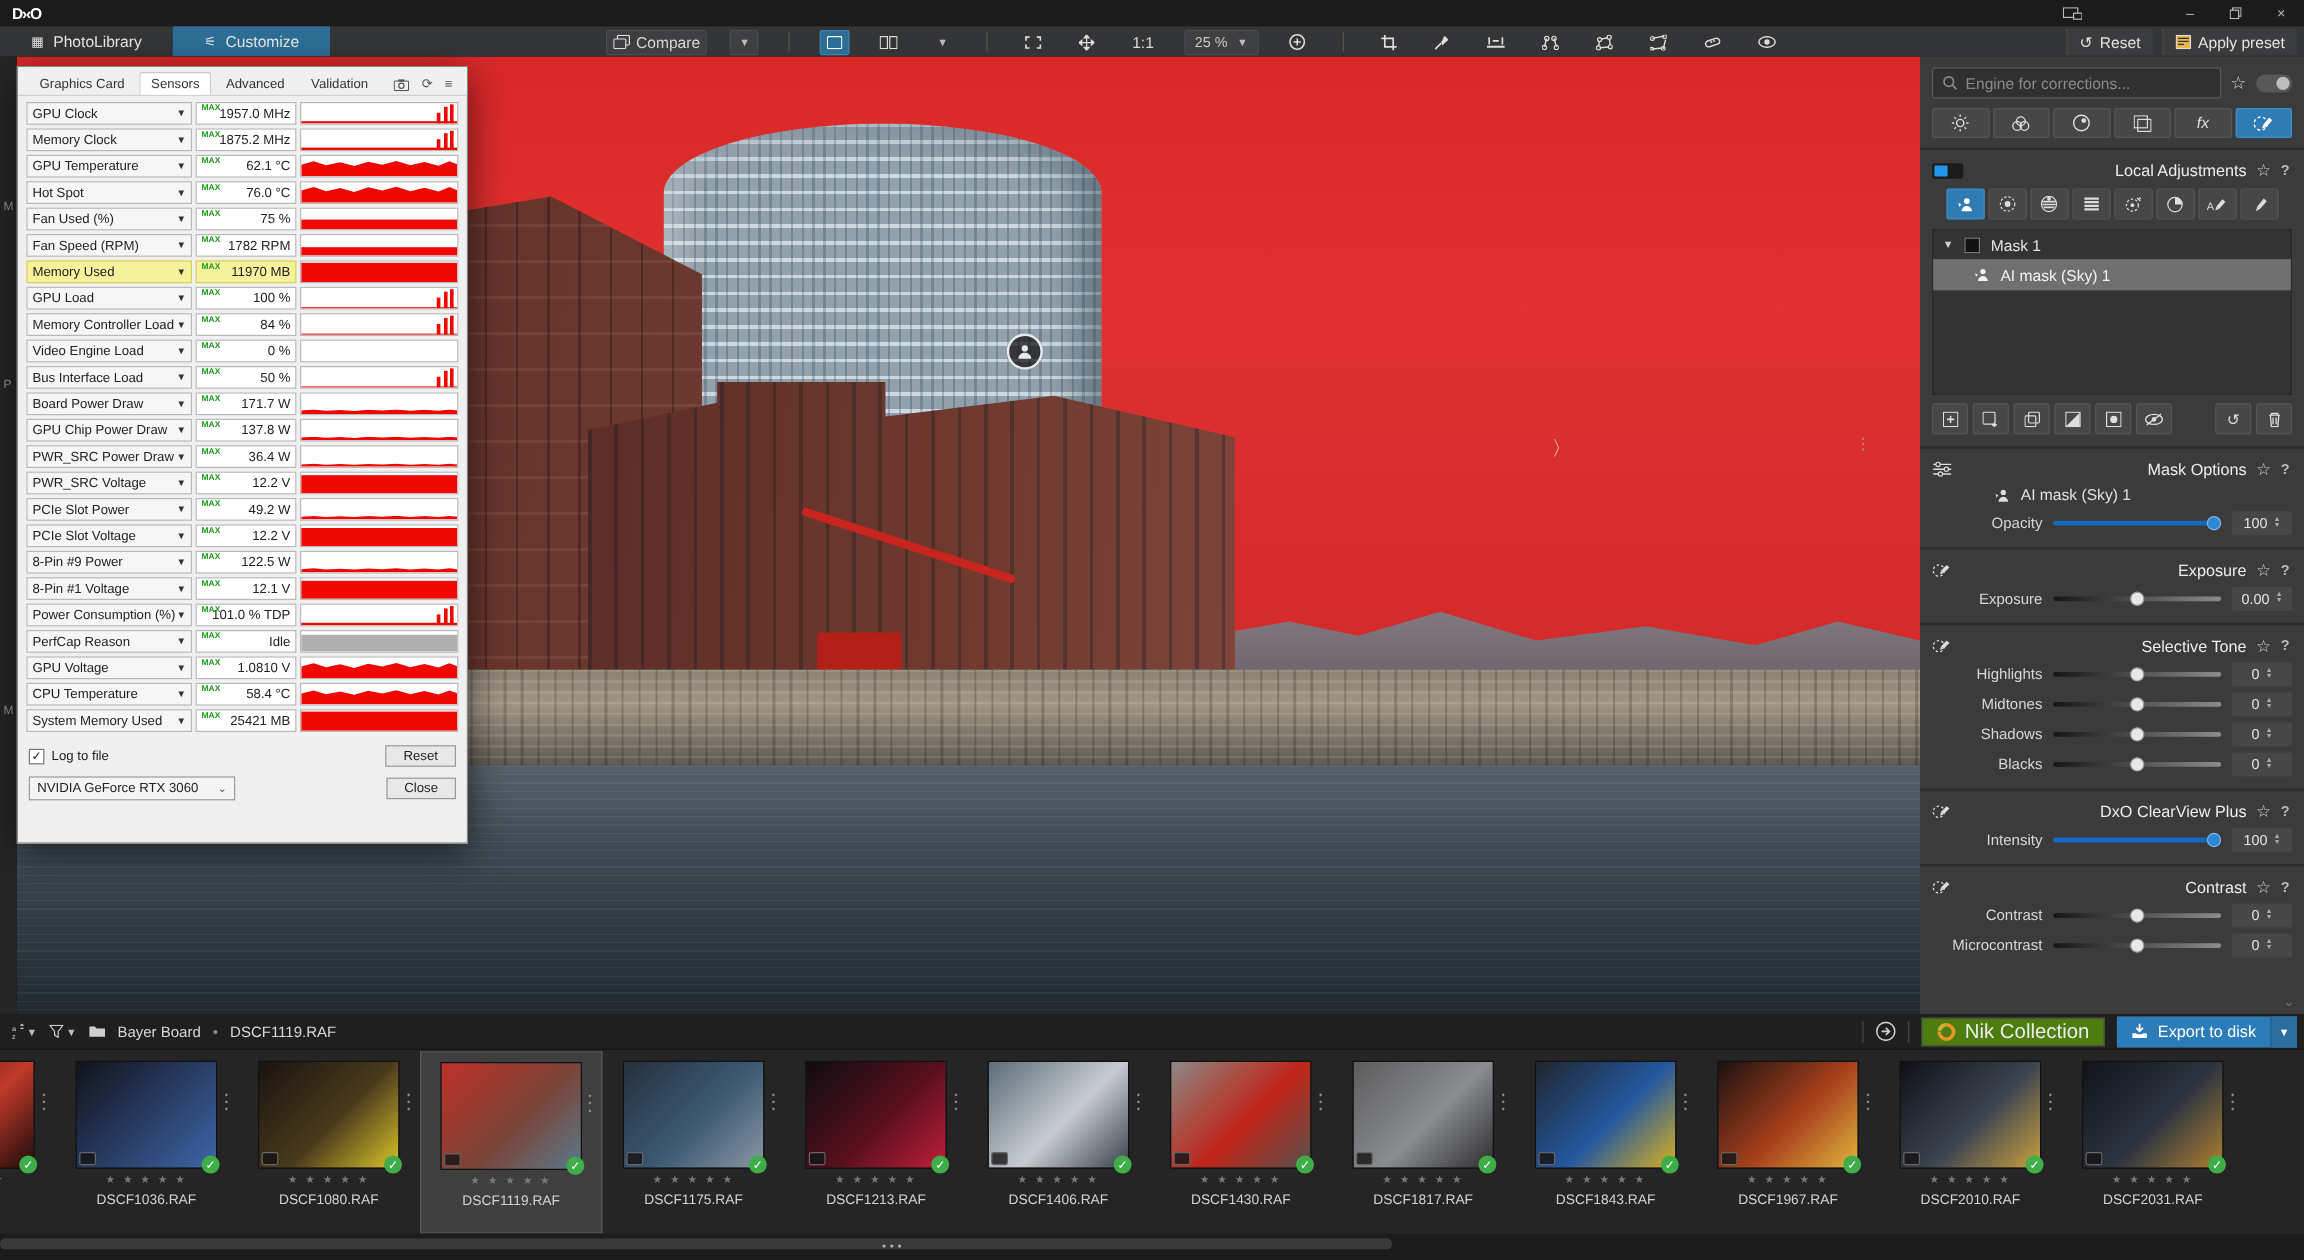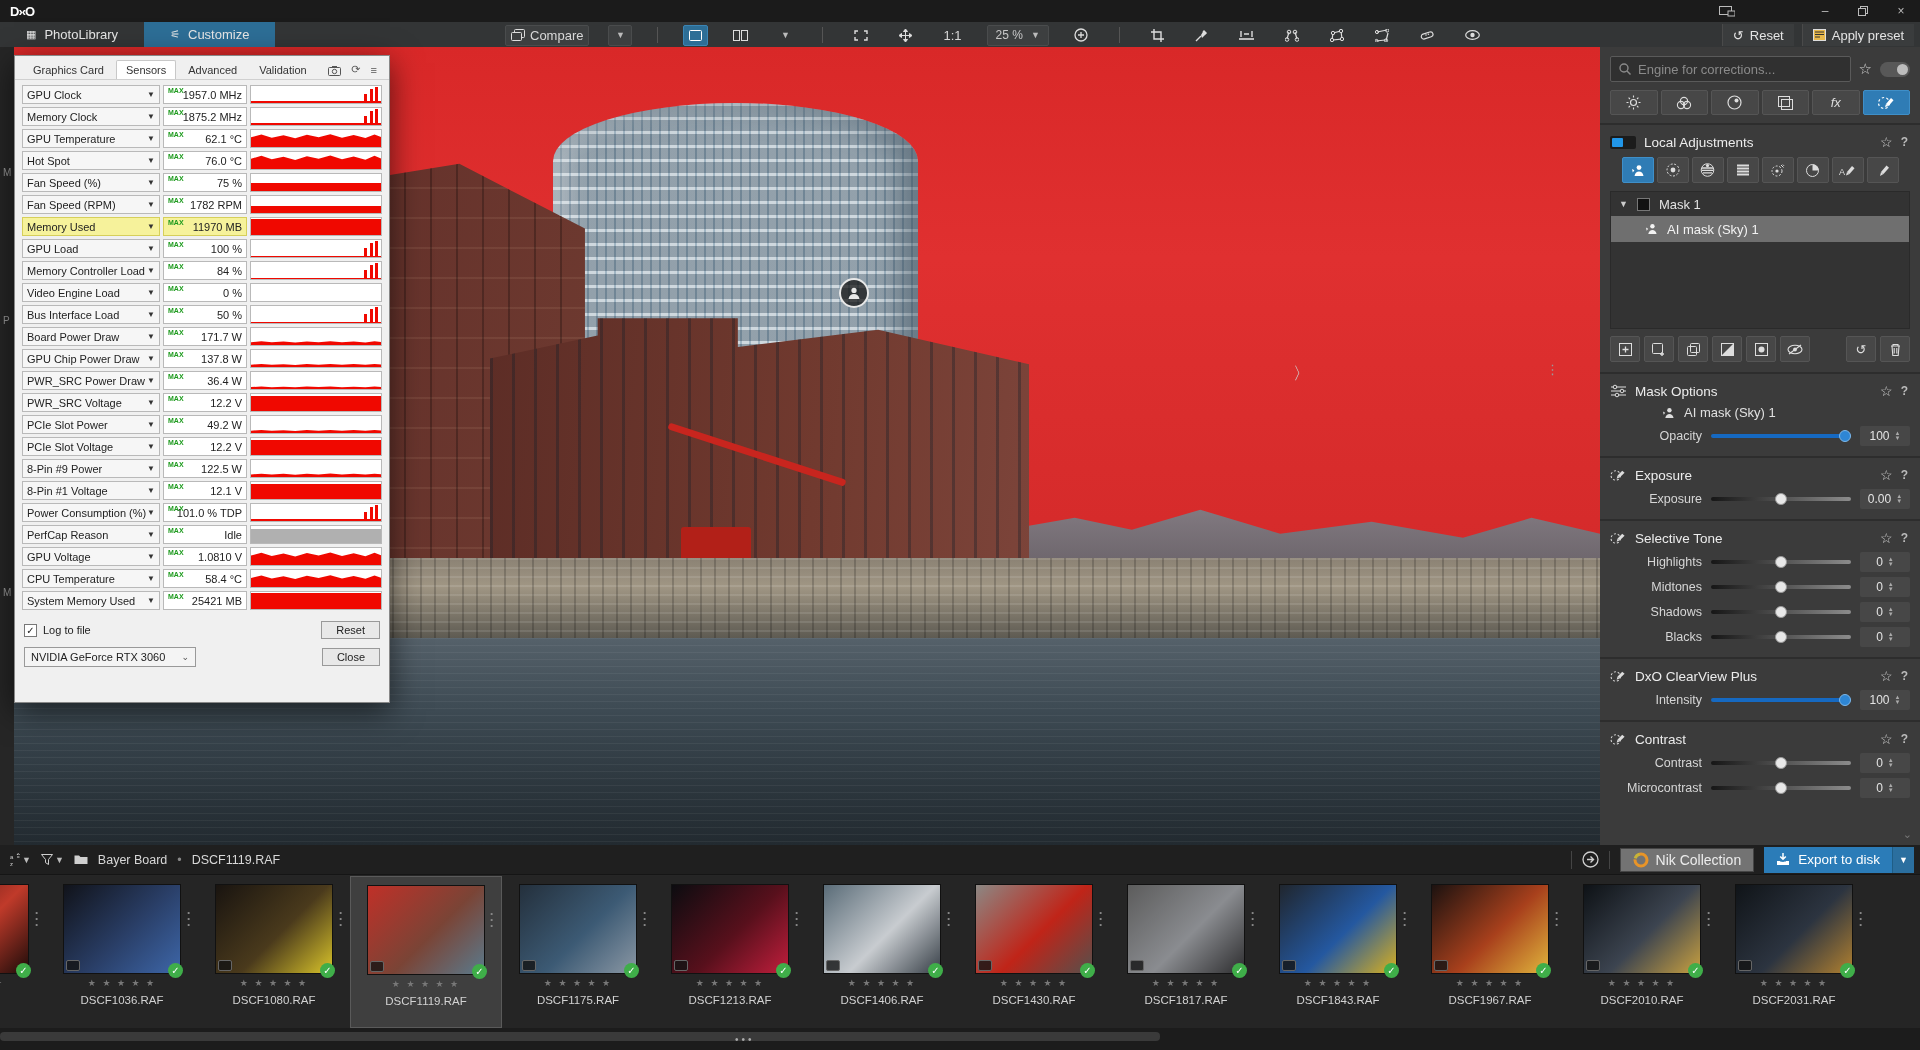--- a/index.html
+++ b/index.html
@@ -107,21 +107,21 @@
   .rpanel { position:absolute; right:0; top:0; width:320px; height:798px; background:#3b3b3b; font-size:13px; }
   .rp-search-row { display:flex; align-items:center; gap:8px; padding:9px 10px 6px 10px; }
   .rp-search { flex:1; height:26px; background:#303030; border:1px solid #5a5a5a; border-radius:2px; display:flex; align-items:center; padding:0 8px; gap:7px; color:#8a8a8a; }
   .rp-star { color:#cfcfcf; font-size:15px; }
   .toggle { width:30px; height:15px; border-radius:8px; background:#585858; position:relative; }
   .toggle .knob { position:absolute; right:2px; top:2px; width:11px; height:11px; border-radius:50%; background:#bdbdbd; }
   .cat-row { display:flex; gap:3px; padding:2px 10px 8px 10px; }
   .cat-btn { flex:1; height:25px; background:#474747; border:1px solid #555; border-radius:2px; display:flex; align-items:center; justify-content:center; color:#ddd; }
   .cat-btn.active { background:#2f7cb5; border-color:#3f8fc8; }
   .rp-section { border-top:2px solid #2d2d2d; padding:6px 10px 8px 10px; }
-  .sec-head { display:flex; align-items:center; gap:8px; height:22px; color:#ececec; }
+  .sec-head { display:flex; align-items:center; gap:8px; height:22px; color:#ececec;text-align:right; }
   .sec-title { flex:1; font-size:13.5px; }
   .sec-star { color:#cfcfcf; font-size:14px; }
   .sec-help { color:#bbb; font-size:12px; font-weight:bold; padding-right:2px;}
   .la-toggle { width:26px; height:13px; background:#1c1c1c; border-radius:2px; position:relative;}
   .la-toggle .kn { position:absolute; left:2px; top:2px; width:11px; height:9px; background:#2196e8; border-radius:1px;}
   .mtool-row { display:flex; justify-content:center; gap:3px; padding:4px 0 6px 0; }
   .mtool { width:32px; height:26px; background:#474747; border:1px solid #555; border-radius:2px; display:flex; align-items:center; justify-content:center; }
   .mtool.active { background:#2f7cb5; border-color:#3f8fc8; }
   .mask-list { background:#333; border:1px solid #2a2a2a; margin-top:2px; }
   .mask-row { display:flex; align-items:center; gap:9px; height:24px; padding:0 8px; color:#e2e2e2; }
@@ -142,21 +142,21 @@
   .sl-value { width:50px; height:20px; background:#474747; border-radius:2px; display:flex; align-items:center; justify-content:center; gap:5px; color:#e4e4e4; font-size:12px; }
   .steppers { display:flex; flex-direction:column; font-size:6px; color:#aaa; line-height:5px; }
   .rp-more { position:absolute; bottom:4px; right:8px; color:#777; font-size:11px; }
 
   
   .statusbar { position:absolute; top:845px; left:0; width:1920px; height:30px; background:#1f1f1f; display:flex; align-items:center; font-size:12.5px; border-bottom:1px solid #151515;}
   .sb-left { display:flex; align-items:center; gap:10px; padding-left:10px; color:#d8d8d8; }
   .sb-ico { display:flex; align-items:center; gap:2px; color:#cfcfcf; }
   .sb-center { position:absolute; left:0; right:0; text-align:center; color:#cfcfcf; }
   .sb-right { margin-left:auto; display:flex; align-items:center; gap:10px; padding-right:6px; z-index:2;}
-  .nik-btn { display:flex; align-items:center; gap:7px; background:#737373; border:1px solid #454545; height:24px; padding:0 12px; color:#ececec; font-size:14px;}
+  .nik-btn { display:flex; align-items:center; gap:7px; background:#4d7c0f; border:1px solid #454545; height:24px; padding:0 12px; color:#ececec; font-size:17px;}
   .export-btn { display:flex; align-items:center; height:26px; background:#2b7cb8; color:#fff; font-size:13.5px; }
   .export-main { display:flex; align-items:center; gap:8px; padding:0 12px; }
   .export-dd { width:22px; height:26px; background:#2b6f9f; display:flex; align-items:center; justify-content:center; font-size:9px; border-left:1px solid #1f5e87;}
   .sb-sep { width:1px; height:18px; background:#444; }
 
   
   .filmstrip { position:absolute; top:876px; left:0; width:1920px; height:152px; background:#252525; display:flex; overflow:hidden; }
   .fcell { width:152px; flex:0 0 152px; position:relative; padding-top:8px; display:flex; flex-direction:column; align-items:center; }
   .fcell.selected { background:#3f3f3f; border:1px solid #5a5a5a; }
   .fthumb { width:118px; height:90px; border:1px solid #111; position:relative; }
@@ -432,21 +432,21 @@
     <div class="scell sval">
               <span class="max">MAX</span>
               <span>76.0 °C</span>
             </div>
     <div class="scell sgraph">
               <span class="gfill wavy" style="height:86%"></span>
             </div>
   </div>
           <div class="srow">
     <div class="scell sname">
-              <span>Fan Speed (%)</span>
+              <span>Fan Used (%)</span>
               <span class="dd">▼</span>
             </div>
     <div class="scell sval">
               <span class="max">MAX</span>
               <span>75 %</span>
             </div>
     <div class="scell sgraph">
               <span class="gfill" style="height:45%"></span>
             </div>
   </div>

